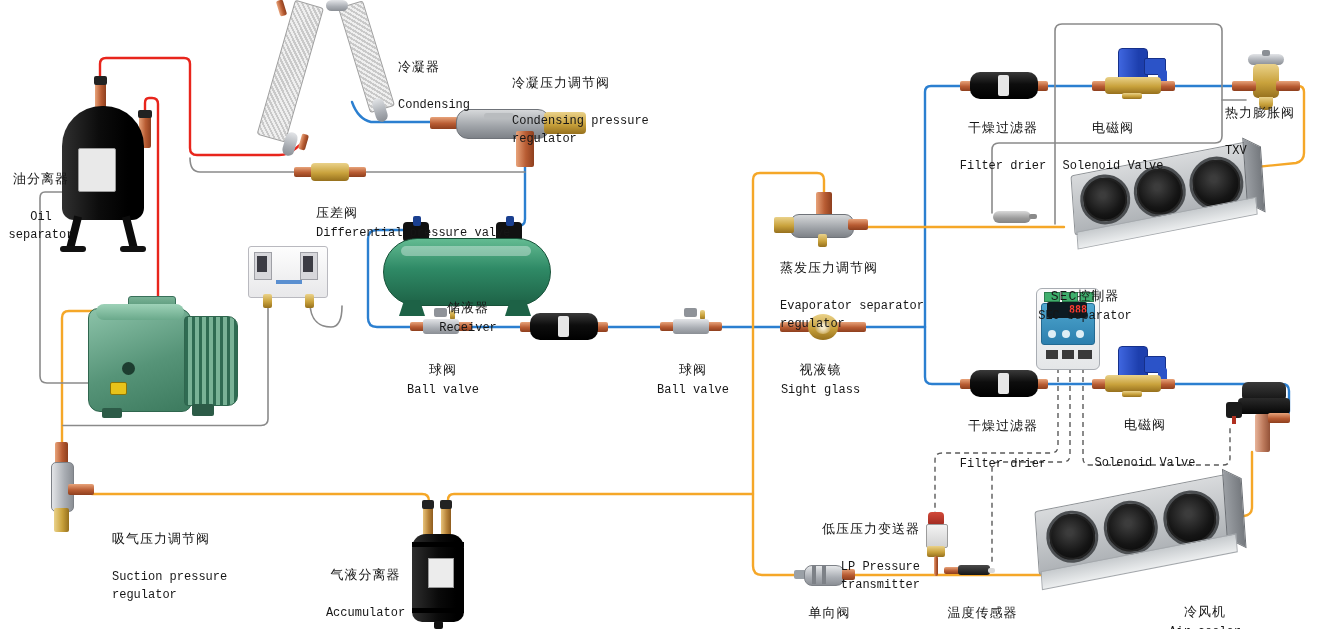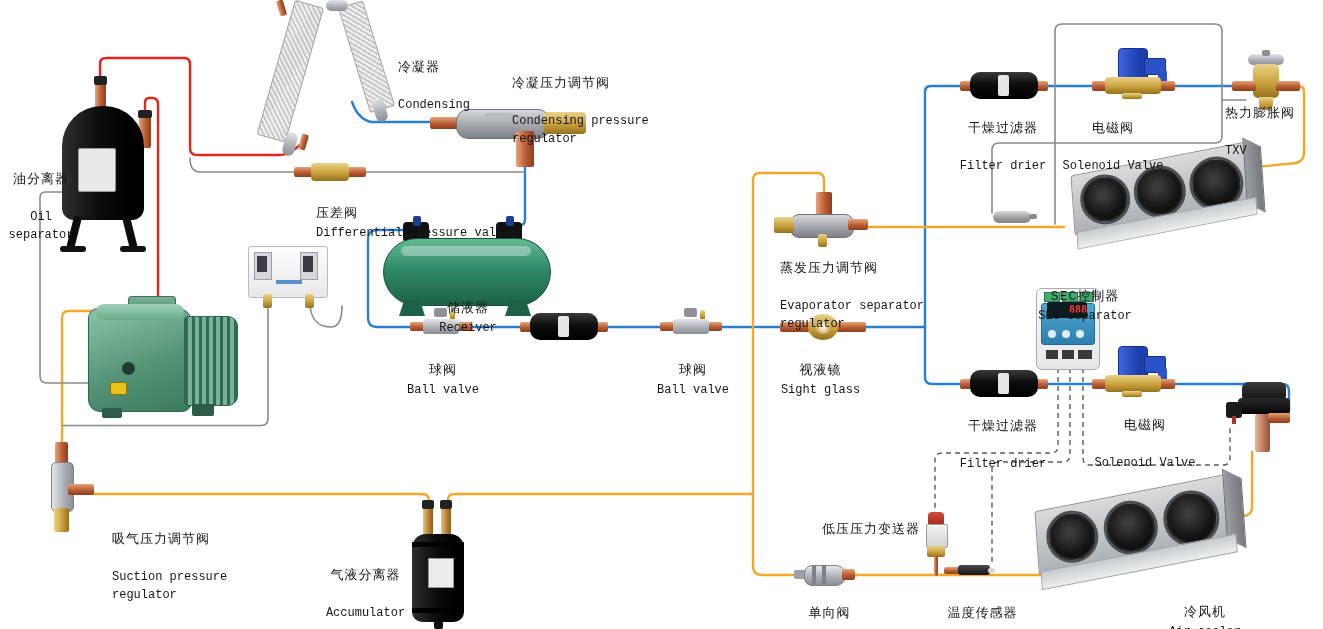--- a/index.html
+++ b/index.html
@@ -364,20 +364,22 @@
   <div class="lbl ctr" style="left:1080px;top:398px;width:130px;">
     <span class="zh">电磁阀</span>
     <span class="en">Solenoid Valve</span>
   </div>
   <div class="lbl inline ctr" style="left:1140px;top:585px;width:130px;">
     <span class="zh">冷风机</span>
     <span class="en">Air cooler</span>
   </div>
   <div class="lbl rgt" style="left:815px;top:502px;width:105px;">
     <span class="zh">低压压力变送器</span>
+    <span class="en">LP Pressure
+transmitter</span>
   </div>
   <div class="lbl ctr" style="left:925px;top:586px;width:115px;">
     <span class="zh">温度传感器</span>
     
   </div>
   <div class="lbl ctr" style="left:782px;top:586px;width:95px;">
     <span class="zh">单向阀</span>
     
   </div>
   <div class="lbl ctr" style="left:318px;top:548px;width:95px;">

